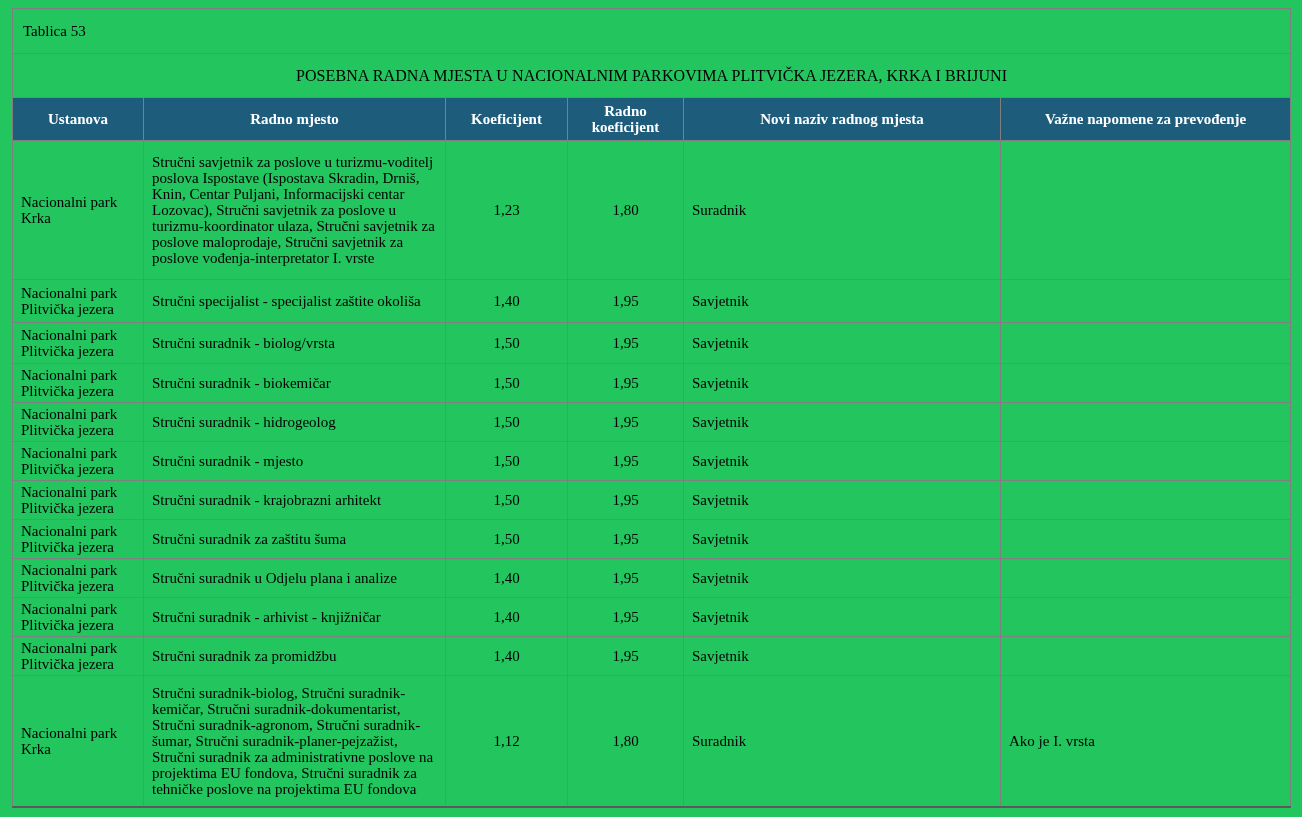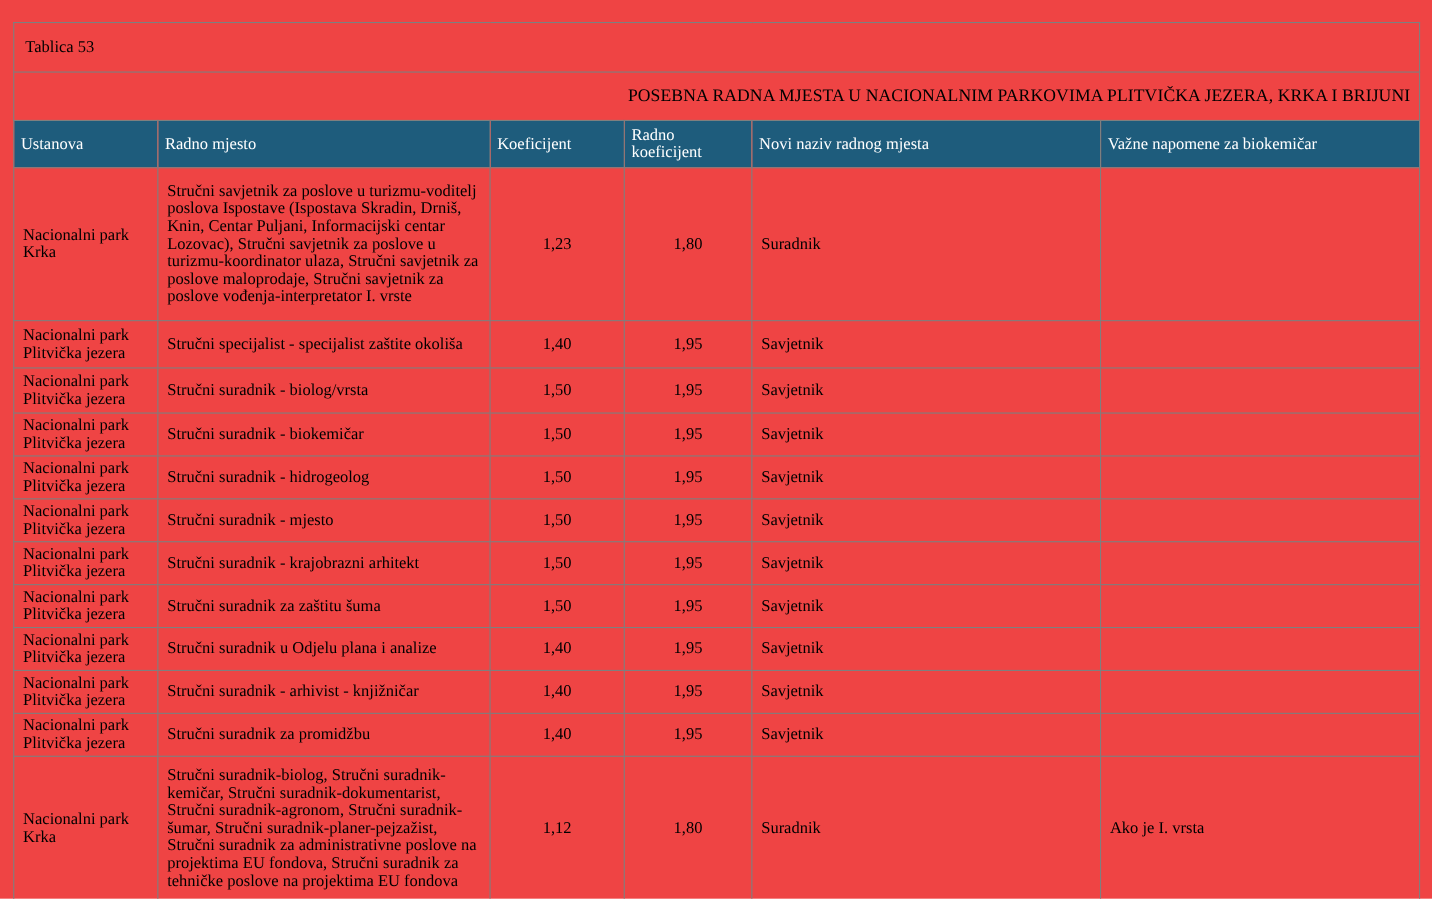--- a/index.html
+++ b/index.html
@@ -6,22 +6,22 @@
     margin: 0;
     padding: 0;
     background: #ffffff;
     font-family: "Liberation Serif", serif;
     color: #000000;
   }
   .sheet {
     width: 1302px;
     height: 817px;
     box-sizing: border-box;
-    padding: 20px 12px 0 12px;
-    background: #ef4444;
+    padding: 8px 12px 0 12px;
+    background: #22c55e;
   }
   table.doc-table {
     border-collapse: collapse;
     table-layout: fixed;
     width: 1278px;
     font-size: 15px;
     line-height: 16px;
   }
   table.doc-table td, table.doc-table th {
     border: 1px solid #7f7f7f;
@@ -35,30 +35,30 @@
   
   tr.caption-row td {
     height: 40px;
     text-align: left;
     padding-left: 10px;
     font-size: 15px;
   }
   
   tr.title-row td {
     height: 39px;
-    text-align: right;
+    text-align: center;
     font-size: 16px;
     letter-spacing: 0.1px;
   }
   
   tr.header-row th {
     height: 38px;
-    font-weight: normal;
+    font-weight: bold;
     font-size: 15px;
-    text-align: left;
+    text-align: center;
     padding: 2px 6px;
   }
   
   tbody tr td { height: 34px; }
   tbody tr:nth-child(1) td { height: 134px; }
   tbody tr:nth-child(2) td { height: 38px; }
   tbody tr:nth-child(3) td { height: 36px; }
   tbody tr:last-child td { height: 126px; }
 
   td.col-koeficijent, td.col-novi_koeficijent { text-align: center; }
@@ -83,21 +83,21 @@
       </tr>
       <tr class="title-row">
         <td colspan="6">POSEBNA RADNA MJESTA U NACIONALNIM PARKOVIMA PLITVIČKA JEZERA, KRKA I BRIJUNI</td>
       </tr>
       <tr class="header-row">
         <th style="background: rgb(30, 92, 124); color: rgb(255, 255, 255);">Ustanova</th>
         <th style="background: rgb(30, 92, 124); color: rgb(255, 255, 255);">Radno mjesto</th>
         <th style="background: rgb(30, 92, 124); color: rgb(255, 255, 255);">Koeficijent</th>
         <th style="background: rgb(30, 92, 124); color: rgb(255, 255, 255);">Radno koeficijent</th>
         <th style="background: rgb(30, 92, 124); color: rgb(255, 255, 255);">Novi naziv radnog mjesta</th>
-        <th style="background: rgb(30, 92, 124); color: rgb(255, 255, 255);">Važne napomene za biokemičar</th>
+        <th style="background: rgb(30, 92, 124); color: rgb(255, 255, 255);">Važne napomene za prevođenje</th>
       </tr>
     </thead>
     <tbody>
 
     <tr>
           <td class="col-ustanova">Nacionalni park Krka</td>
           <td class="col-radno_mjesto">Stručni savjetnik za poslove u turizmu-voditelj poslova Ispostave (Ispostava Skradin, Drniš, Knin, Centar Puljani, Informacijski centar Lozovac), Stručni savjetnik za poslove u turizmu-koordinator ulaza, Stručni savjetnik za poslove maloprodaje, Stručni savjetnik za poslove vođenja-interpretator I. vrste</td>
           <td class="col-koeficijent">1,23</td>
           <td class="col-novi_koeficijent">1,80</td>
           <td class="col-novi_naziv">Suradnik</td>

